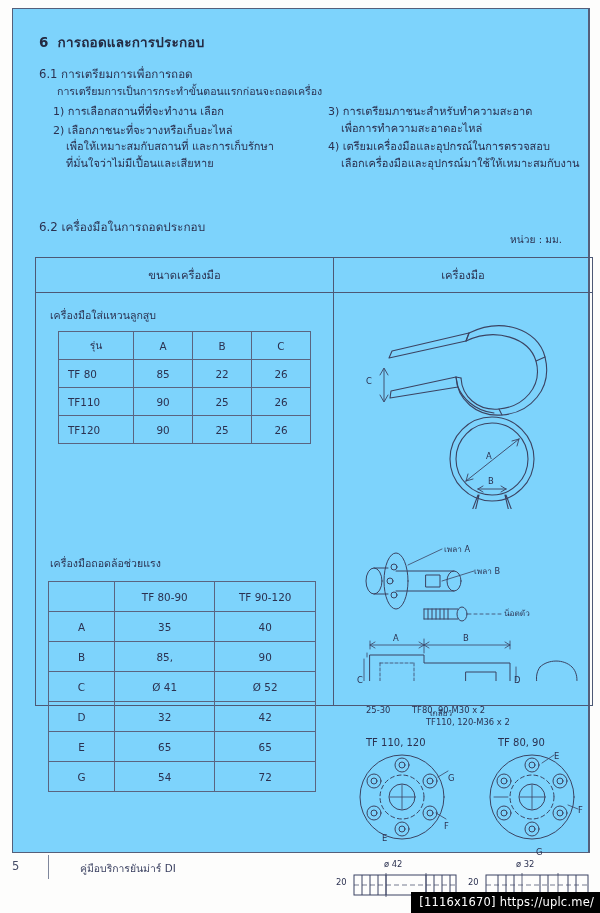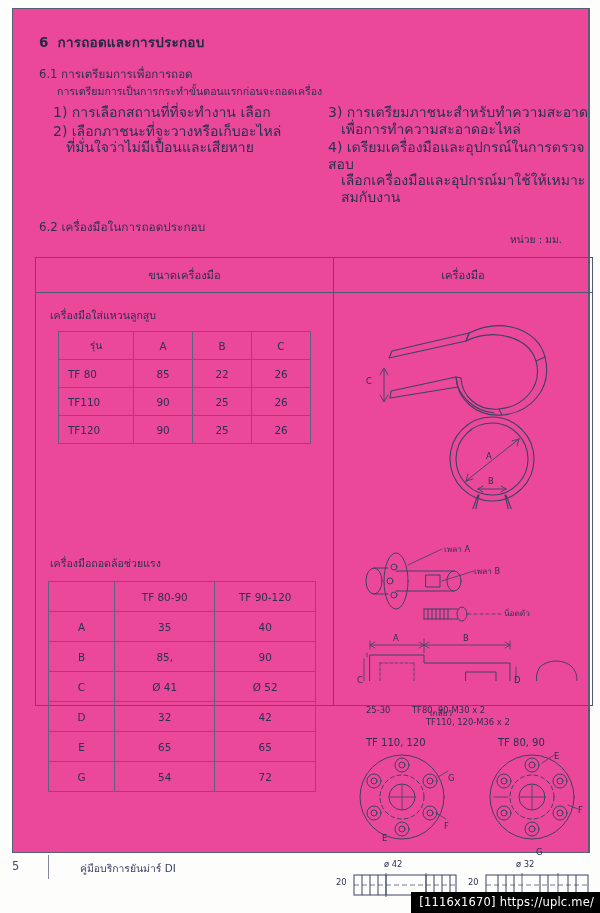--- a/index.html
+++ b/index.html
@@ -23,21 +23,21 @@
   }
   .page-frame {
     position: absolute;
     left: 12px;
     top: 8px;
     right: 10px;
     bottom: 60px;
     border: 1px solid #555f7a;
     border-right-width: 2px;
     box-sizing: border-box;
-    background: #ec4899;
+    background: #7dd3fc;
   }
   .content {
     position: absolute;
     left: 0; top: 0; right: 0; bottom: 0;
   }
 
   
   .sec-title {
     position: absolute;
     left: 26px;
@@ -61,21 +61,21 @@
     position: absolute;
     left: 44px;
     top: 74px;
     font-size: 10.6px;
     color: #2b3150;
   }
 
   
   .col {
     position: absolute;
-    font-size: 14px;
+    font-size: 11px;
     line-height: 16.5px;
     color: #2b3150;
   }
   #col-left  { left: 40px;  top: 95px; width: 250px; }
   #col-right { left: 315px; top: 95px; width: 270px; }
   .li { margin-bottom: 2px; }
   .li .lbl { display: inline-block; }
   .li .ln2 { display: block; padding-left: 13px; }
 
   
@@ -228,20 +228,21 @@
     <div class="lead">การเตรียมการเป็นการกระทำขั้นตอนแรกก่อนจะถอดเครื่อง</div>
 
     <div class="col" id="col-left">
       <div class="li">
         <span class="lbl">1)</span>
         <span>การเลือกสถานที่ที่จะทำงาน เลือก</span>
       </div>
       <div class="li">
         <span class="lbl">2)</span>
         <span>เลือกภาชนะที่จะวางหรือเก็บอะไหล่</span>
+        <span class="ln2">เพื่อให้เหมาะสมกับสถานที่ และการเก็บรักษา</span>
         <span class="ln2">ที่มั่นใจว่าไม่มีเปื้อนและเสียหาย</span>
       </div>
     </div>
 
     <div class="col" id="col-right">
       <div class="li">
         <span class="lbl">3)</span>
         <span>การเตรียมภาชนะสำหรับทำความสะอาด</span>
         <span class="ln2">เพื่อการทำความสะอาดอะไหล่</span>
       </div>

